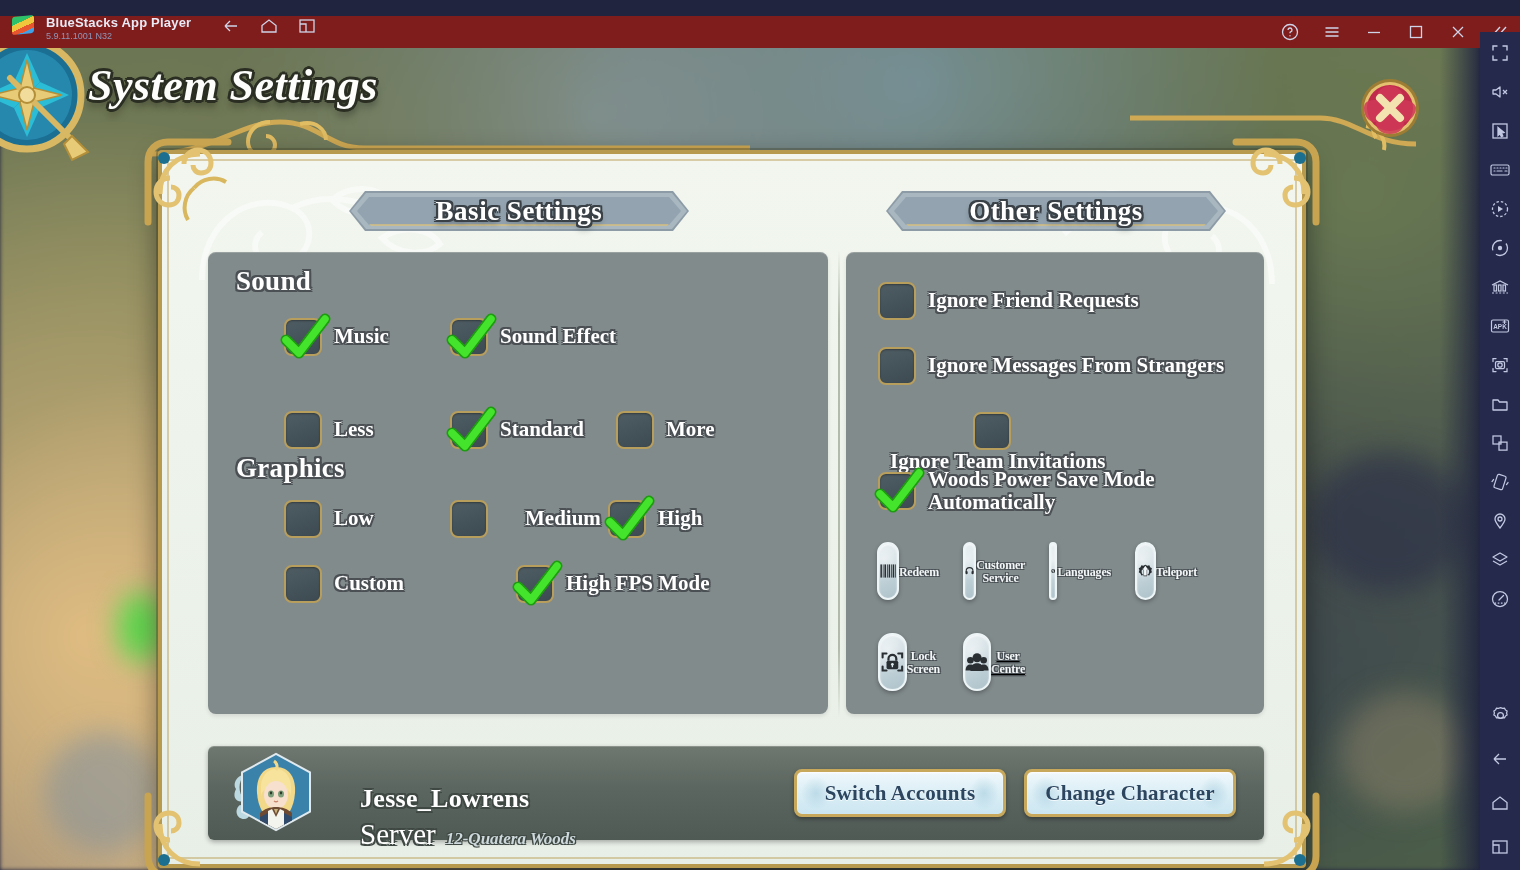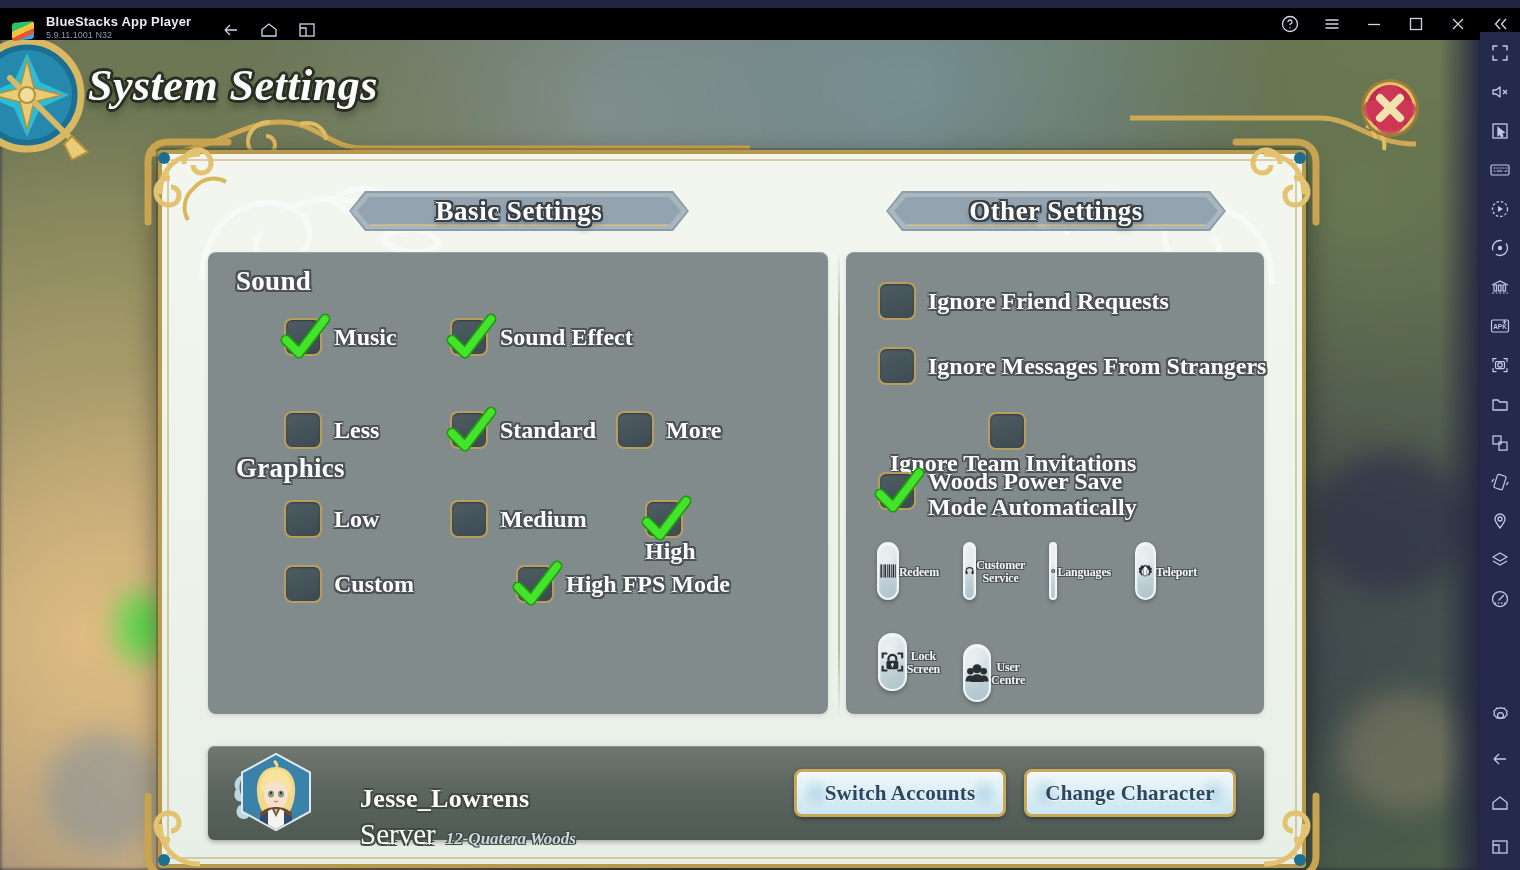--- a/index.html
+++ b/index.html
@@ -8,22 +8,22 @@
     width: 1520px; height: 870px;
     overflow: hidden;
     background: #20243f;
     font-family: "Liberation Sans", sans-serif;
   }
 
   
   #app { position: relative; width: 1520px; height: 870px; }
 
   .bs-titlebar {
-    position: absolute; top: 8px; left: 0; width: 1520px; height: 32px;
-    background: #000000; display: flex; align-items: flex-end;
+    position: absolute; top: 16px; left: 0; width: 1520px; height: 32px;
+    background: #7f1d1d; display: flex; align-items: flex-start;
     z-index: 60;
   }
   .bs-logo {
     width: 22px; height: 18px; margin-left: 12px; position: relative;
     border-radius: 3px; overflow: hidden;
     background: linear-gradient(160deg,#2ec36b 0%,#2ec36b 34%,#f0c63c 34%,#f0c63c 58%,#e8562f 58%,#e8562f 78%,#3fa2e8 78%);
     transform: skewY(-6deg);
   }
   .bs-title-wrap { margin-left: 12px; line-height: 1.05; }
   .bs-title { color: #e8eaf5; font-size: 13px; font-weight: bold; letter-spacing: .2px; }
@@ -179,21 +179,21 @@
     border-radius: 8px;
     background: linear-gradient(160deg,#4f5d63 0%,#44525a 55%,#3d4a52 100%);
     border: 2px solid #b89e5c;
     box-shadow: inset 0 1px 2px rgba(0,0,0,.35);
   }
   .cbox .tick { position: absolute; left: -9px; top: -10px; width: 56px; height: 56px; display: none; }
   .cbox.on .tick { display: block; }
   .cblabel {
     margin-left: 12px;
     font-family: "Liberation Serif", serif; font-weight: bold;
-    font-size: 24px; color: #ffffff; white-space: nowrap; line-height: 1.1;
+    font-size: 21px; color: #ffffff; white-space: nowrap; line-height: 1.1;
     text-shadow:
       1.6px 1.6px 0 #4b5054, -1.6px 1.6px 0 #4b5054, 1.6px -1.6px 0 #4b5054, -1.6px -1.6px 0 #4b5054,
       0 1.6px 0 #4b5054, 1.6px 0 0 #4b5054, 0 -1.6px 0 #4b5054, -1.6px 0 0 #4b5054;
   }
   .cblabel.two-line { white-space: normal; width: 250px; }
 
   
   .iconbtn {
     position: absolute; width: 62px; display: flex; flex-direction: row;
     align-items: center; cursor: pointer;
@@ -519,28 +519,28 @@
 
         <div class="group-title" style="left:28px; top:201px;">Graphics</div>
 
         <div class="cbrow" style="left:76px; top:248px;">
           <span class="cbox">
             
           </span>
           <span class="cblabel">Low</span>
         </div>
 
-        <div class="cbrow" style="left:242px; top:248px;">
+        <div class="cbrow" style="left:242px; top:248px;gap:25px;">
           <span class="cbox">
             
           </span>
           <span class="cblabel">Medium</span>
         </div>
 
-        <div class="cbrow" style="left:425px; top:248px;flex-direction:column;">
+        <div class="cbrow" style="left:400px; top:248px;">
           <span class="cbox on">
             <svg class="tick" viewBox="0 0 56 56" fill="none">
               <path d="M9 30 L22 43 L48 9" stroke="#1f9b12" stroke-width="11" stroke-linecap="round" stroke-linejoin="round"></path>
               <path d="M9 30 L22 43 L48 9" stroke="#44e32c" stroke-width="7.5" stroke-linecap="round" stroke-linejoin="round"></path>
             </svg>
           </span>
           <span class="cblabel">High</span>
         </div>
 
         <div class="cbrow" style="left:76px; top:313px;">
@@ -657,21 +657,21 @@
               </g>
               <path d="M13 16 V13 a6 6 0 0 1 12 0 V16" fill="none" stroke="#2a2f33" stroke-width="3.4"></path>
               <rect x="10" y="16" width="18" height="13" rx="2.5" fill="#2a2f33"></rect>
               <circle cx="19" cy="21.5" r="2.1" fill="#dfeaee"></circle>
               <rect x="18" y="22" width="2" height="4" fill="#dfeaee"></rect>
             </svg>
           </span>
           <span class="cap">Lock Screen</span>
         </div>
 
-        <div class="iconbtn" style="left:117px; top:392px;">
+        <div class="iconbtn" style="left:117px; top:381px;text-decoration:underline;">
           <span class="tile">
             <svg width="40" height="34" viewBox="0 0 40 34">
               <circle cx="9" cy="14" r="5.5" fill="#2a2f33"></circle>
               <path d="M1 31 C1 24 4.5 21 9 21 C13.5 21 17 24 17 31Z" fill="#2a2f33"></path>
               <circle cx="31" cy="14" r="5.5" fill="#2a2f33"></circle>
               <path d="M23 31 C23 24 26.5 21 31 21 C35.5 21 39 24 39 31Z" fill="#2a2f33"></path>
               <circle cx="20" cy="10" r="7.5" fill="#2a2f33"></circle>
               <path d="M9 32 C9 23 13.5 19 20 19 C26.5 19 31 23 31 32Z" fill="#2a2f33"></path>
             </svg>
           </span>

